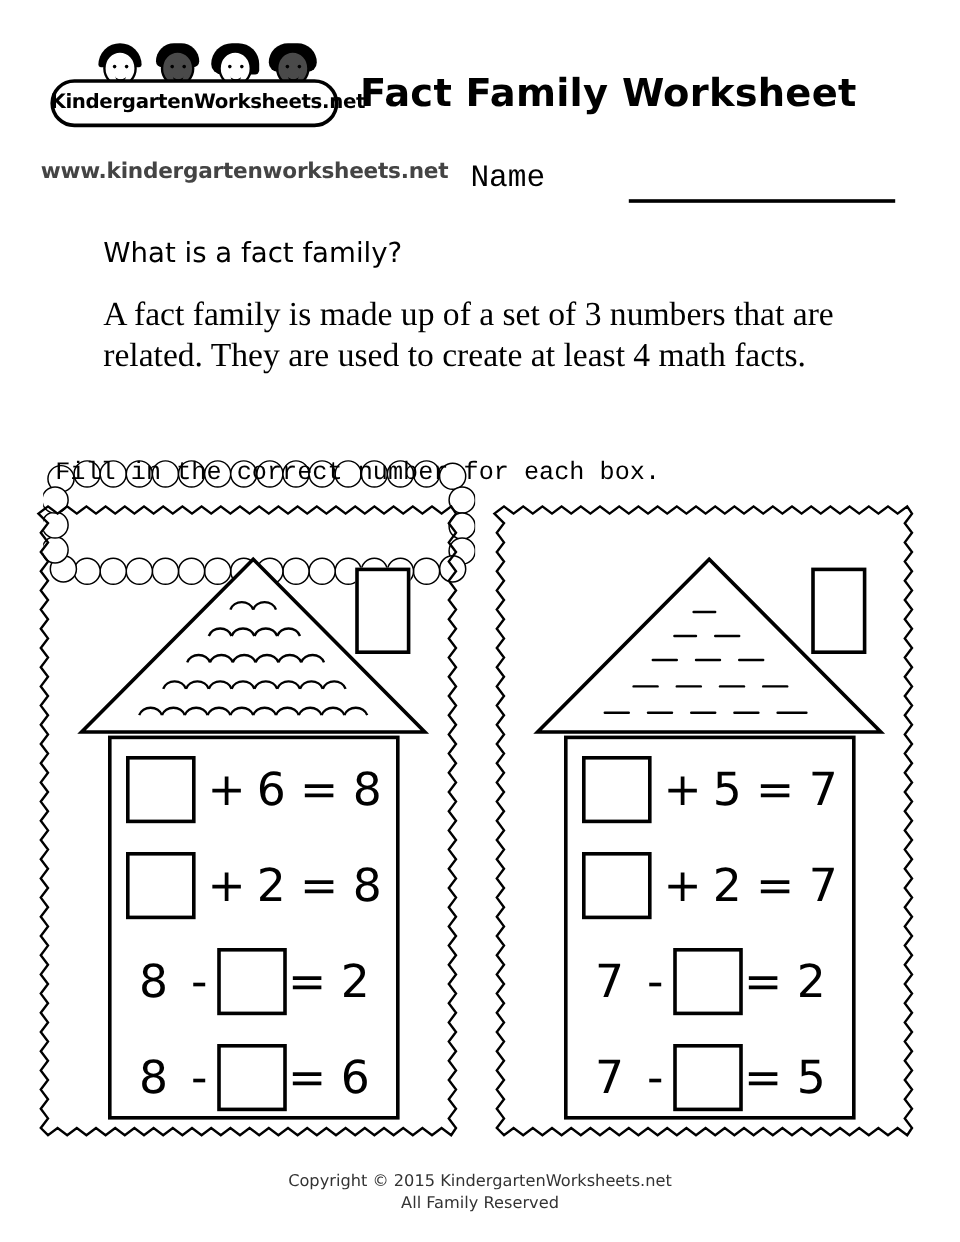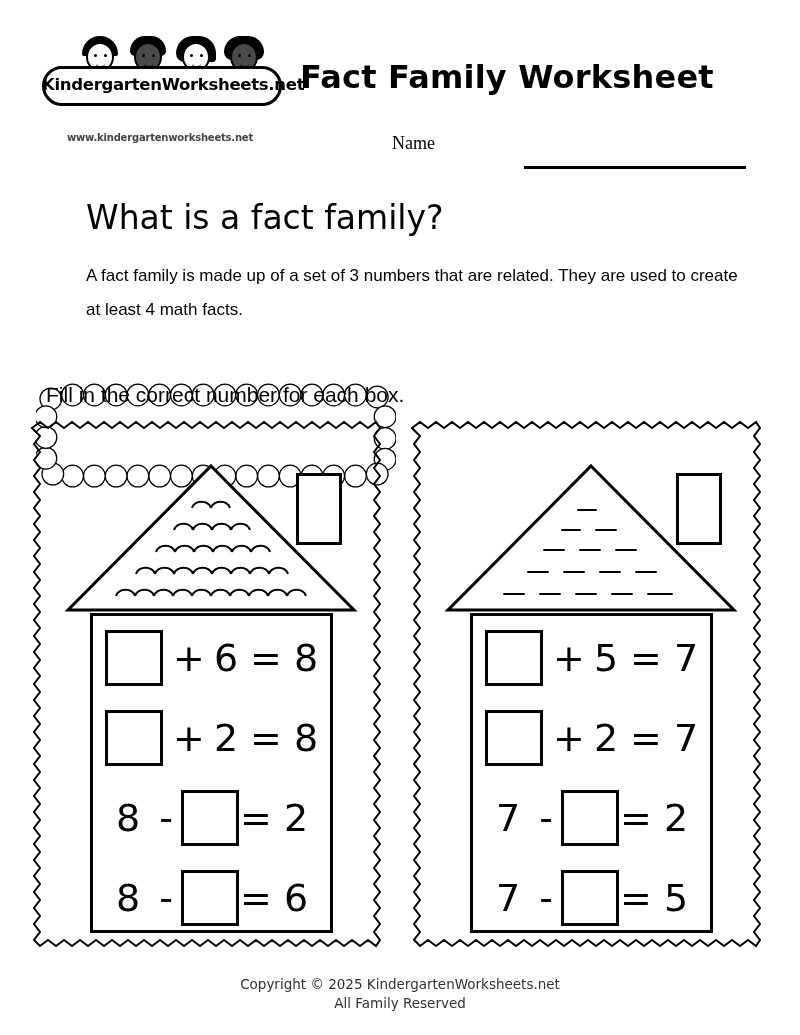--- a/index.html
+++ b/index.html
@@ -113,21 +113,21 @@
   .kid.k1 .hair { border-radius: 18px 18px 2px 2px; }
   .kid.k3 .hair { left: 2px; width: 40px; height: 26px; border-radius: 20px 20px 4px 10px; }
   .kid.k4 .hair { left: 2px; width: 40px; height: 24px; border-radius: 20px 20px 10px 10px; }
 
   .site-url {
     position: absolute;
     left: 34px;
     top: 104px;
     width: 252px;
     text-align: center;
-    font-size: 10px;
+    font-size: 18px;
     font-weight: bold;
     color: #444;
     letter-spacing: -0.2px;
   }
 
   .title {
     position: absolute;
     left: 300px;
     top: 30px;
     font-size: 32px;
@@ -139,22 +139,22 @@
     position: absolute;
     left: 392px;
     top: 105px;
     width: 370px;
     height: 40px;
   }
   .name-label {
     position: absolute;
     left: 0;
     top: 0;
-    font-size: 18px;
-    font-family: Liberation Serif, serif;
+    font-size: 26px;
+    font-family: Liberation Mono, monospace;
   }
   .name-line {
     position: absolute;
     left: 132px;
     top: 33px;
     width: 222px;
     height: 0;
     border-bottom: 3px solid #000;
   }
 
@@ -177,35 +177,35 @@
     z-index: 5;
   }
   .cloud-text {
     position: absolute;
     z-index: 6;
     left: 50px;
     top: 28px;
     width: 660px;
   }
   .q-head {
-    font-size: 33px;
+    font-size: 23px;
     font-family: "DejaVu Sans", sans-serif;
     margin-bottom: 22px;
   }
   .q-body {
-    font-size: 17px;
+    font-size: 28px;
     line-height: 34px;
-    font-family: Liberation Sans, sans-serif;
+    font-family: Liberation Serif, serif;
   }
   .instruction {
     position: absolute;
     left: 46px;
     top: 383px;
     font-size: 21px;
-    font-family: Liberation Sans, sans-serif;
+    font-family: Liberation Mono, monospace;
   }
 
   
   .panel {
     position: absolute;
     top: 420px;
     width: 360px;
     height: 530px;
   }
   .panel.left { left: 26px; }
@@ -539,15 +539,15 @@
         <div class="cell w-op">-</div>
         <div class="ans-box"></div>
         <div class="cell w-eq">=</div>
         <div class="cell w-num">5</div>
       </div>
     </div>
   </div>
 </div>
 
 <div class="footer">
-  <div>Copyright © 2025 KindergartenWorksheets.net</div>
+  <div>Copyright © 2015 KindergartenWorksheets.net</div>
   <div>All Family Reserved</div>
 </div>
 
 </body></html>

